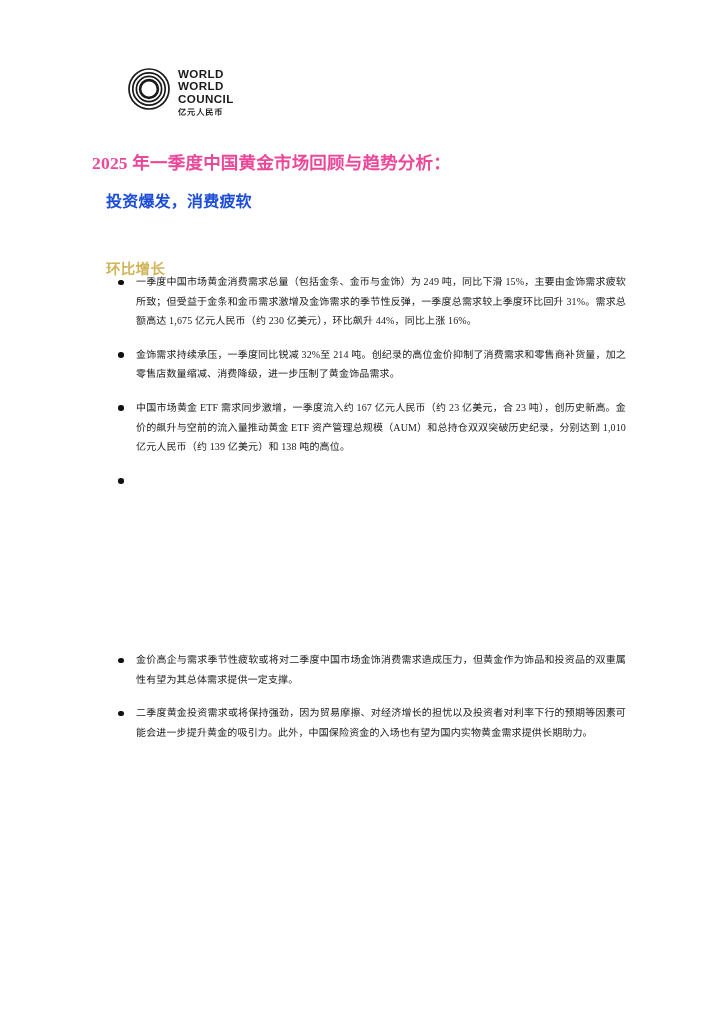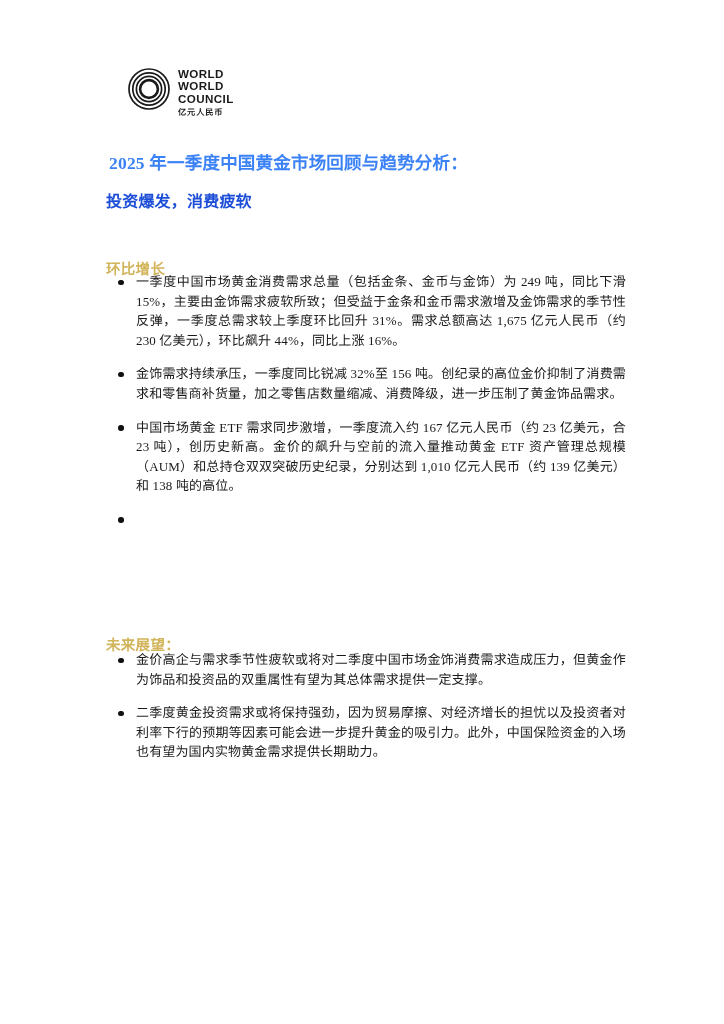--- a/index.html
+++ b/index.html
@@ -61,27 +61,27 @@
     line-height: 11px;
     letter-spacing: 0.9px;
     color: #1a1a1a;
     margin-top: 1.5px;
     white-space: nowrap;
   }
 
   
   .doc-title {
     position: absolute;
-    left: 109px;
+    left: 92px;
     top: 138px;
     width: 520px;
     font-size: 17.5px;
     line-height: 26px;
     font-weight: 700;
-    color: #3b82f6;
+    color: #ec4899;
     letter-spacing: 0.2px;
   }
   .doc-subtitle {
     position: absolute;
     left: 106px;
     top: 177px;
     width: 520px;
     font-size: 16px;
     line-height: 24px;
     font-weight: 700;
@@ -111,21 +111,21 @@
     padding: 0;
     list-style: none;
   }
   #summary-list { top: 272px; }
   #outlook-list  { top: 650px; }
 
   .bullet-item {
     position: relative;
     padding-left: 30px;
     margin-bottom: 14px;
-    font-size: 13px;
+    font-size: 10px;
     line-height: 19.6px;
     text-align: justify;
     text-justify: inter-ideograph;
     color: #1a1a1a;
     letter-spacing: 0.15px;
   }
   .bullet-item:last-child { margin-bottom: 0; }
   .bullet-dot {
     position: absolute;
     left: 12px;
@@ -162,32 +162,31 @@
   <h2 class="doc-subtitle">投资爆发，消费疲软</h2>
 
   <h3 class="section-heading" id="section-summary-heading">环比增长</h3>
   <ul class="bullet-list" id="summary-list">
     <li class="bullet-item">
       <span class="bullet-dot"></span>
       <span>一季度中国市场黄金消费需求总量（包括金条、金币与金饰）为 249 吨，同比下滑 15%，主要由金饰需求疲软所致；但受益于金条和金币需求激增及金饰需求的季节性反弹，一季度总需求较上季度环比回升 31%。需求总额高达 1,675 亿元人民币（约 230 亿美元），环比飙升 44%，同比上涨 16%。</span>
     </li>
     <li class="bullet-item">
       <span class="bullet-dot"></span>
-      <span>金饰需求持续承压，一季度同比锐减 32%至 156 吨。创纪录的高位金价抑制了消费需求和零售商补货量，加之零售店数量缩减、消费降级，进一步压制了黄金饰品需求。</span>
+      <span>金饰需求持续承压，一季度同比锐减 32%至 214 吨。创纪录的高位金价抑制了消费需求和零售商补货量，加之零售店数量缩减、消费降级，进一步压制了黄金饰品需求。</span>
     </li>
     <li class="bullet-item">
       <span class="bullet-dot"></span>
       <span>中国市场黄金 ETF 需求同步激增，一季度流入约 167 亿元人民币（约 23 亿美元，合 23 吨），创历史新高。金价的飙升与空前的流入量推动黄金 ETF 资产管理总规模（AUM）和总持仓双双突破历史纪录，分别达到 1,010 亿元人民币（约 139 亿美元）和 138 吨的高位。</span>
     </li>
     <li class="bullet-item">
       <span class="bullet-dot"></span>
     </li>
   </ul>
 
-  <h3 class="section-heading" id="section-outlook-heading">未来展望：</h3>
   <ul class="bullet-list" id="outlook-list">
     <li class="bullet-item">
       <span class="bullet-dot"></span>
       <span>金价高企与需求季节性疲软或将对二季度中国市场金饰消费需求造成压力，但黄金作为饰品和投资品的双重属性有望为其总体需求提供一定支撑。</span>
     </li>
     <li class="bullet-item">
       <span class="bullet-dot"></span>
       <span>二季度黄金投资需求或将保持强劲，因为贸易摩擦、对经济增长的担忧以及投资者对利率下行的预期等因素可能会进一步提升黄金的吸引力。此外，中国保险资金的入场也有望为国内实物黄金需求提供长期助力。</span>
     </li>
   </ul>

